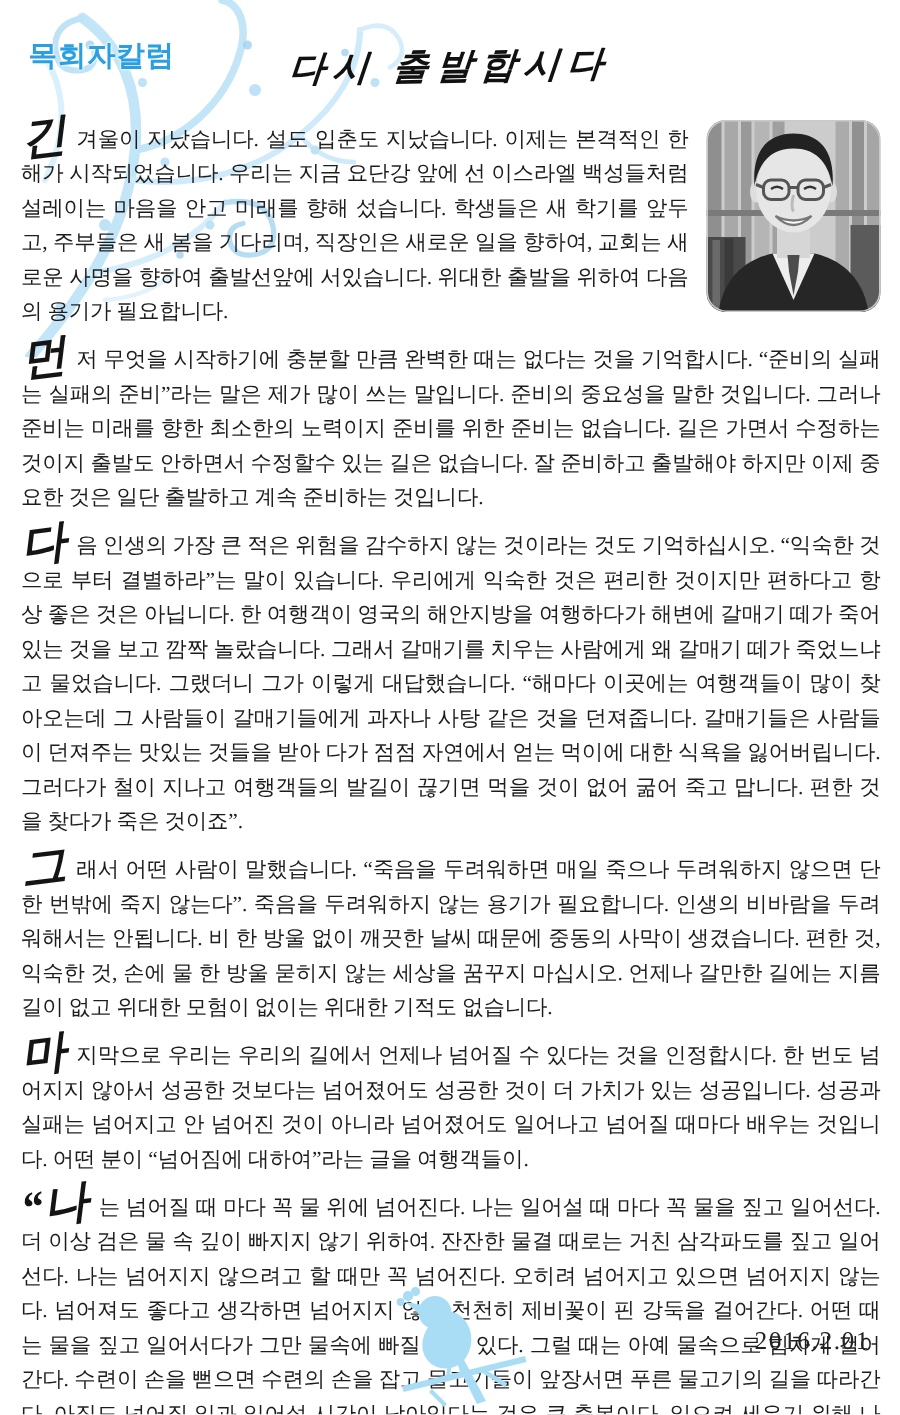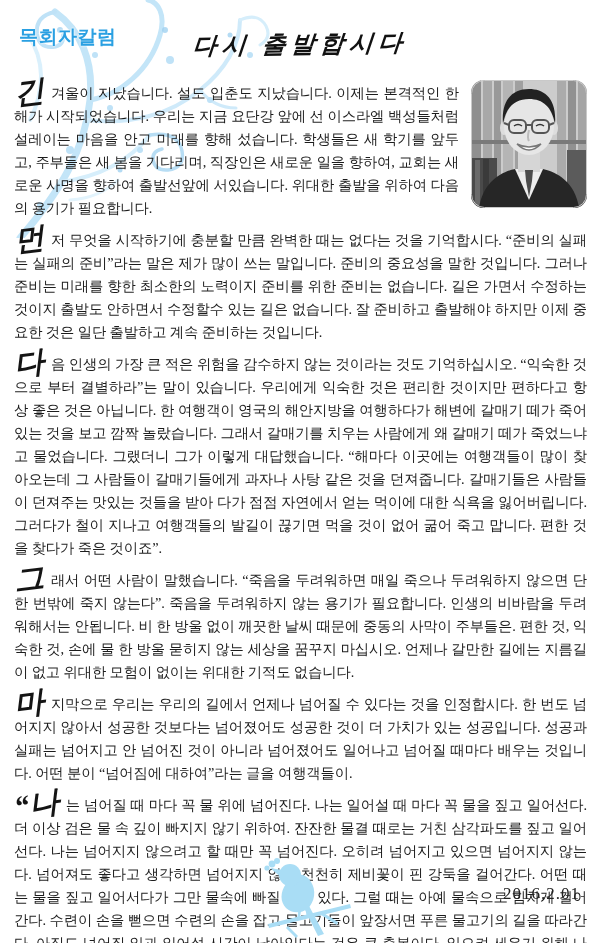--- a/index.html
+++ b/index.html
@@ -137,21 +137,21 @@
           <path d="M58,50 q-2,8 0,11" stroke="#bbbbbb" stroke-width="2" fill="none"></path>
           <path d="M46,64 Q58,76 70,64 Q58,70 46,64 Z" fill="#ffffff" stroke="#777777" stroke-width="1.5"></path>
         </g>
         <rect x="0.5" y="0.5" width="115" height="127" rx="13" fill="none" stroke="#c9c9c9"></rect>
       </svg>
     </div>
 
     <p class="para"><span class="dropcap">긴</span><span>겨울이 지났습니다. 설도 입춘도 지났습니다. 이제는 본격적인 한 해가 시작되었습니다. 우리는 지금 요단강 앞에 선 이스라엘 백성들처럼 설레이는 마음을 안고 미래를 향해 섰습니다. 학생들은 새 학기를 앞두고, 주부들은 새 봄을 기다리며, 직장인은 새로운 일을 향하여, 교회는 새로운 사명을 향하여 출발선앞에 서있습니다. 위대한 출발을 위하여 다음의 용기가 필요합니다.</span></p>
     <p class="para"><span class="dropcap">먼</span><span>저 무엇을 시작하기에 충분할 만큼 완벽한 때는 없다는 것을 기억합시다. “준비의 실패는 실패의 준비”라는 말은 제가 많이 쓰는 말입니다. 준비의 중요성을 말한 것입니다. 그러나 준비는 미래를 향한 최소한의 노력이지 준비를 위한 준비는 없습니다. 길은 가면서 수정하는 것이지 출발도 안하면서 수정할수 있는 길은 없습니다. 잘 준비하고 출발해야 하지만 이제 중요한 것은 일단 출발하고 계속 준비하는 것입니다.</span></p>
     <p class="para"><span class="dropcap">다</span><span>음 인생의 가장 큰 적은 위험을 감수하지 않는 것이라는 것도 기억하십시오. “익숙한 것으로 부터 결별하라”는 말이 있습니다. 우리에게 익숙한 것은 편리한 것이지만 편하다고 항상 좋은 것은 아닙니다. 한 여행객이 영국의 해안지방을 여행하다가 해변에 갈매기 떼가 죽어 있는 것을 보고 깜짝 놀랐습니다. 그래서 갈매기를 치우는 사람에게 왜 갈매기 떼가 죽었느냐고 물었습니다. 그랬더니 그가 이렇게 대답했습니다. “해마다 이곳에는 여행객들이 많이 찾아오는데 그 사람들이 갈매기들에게 과자나 사탕 같은 것을 던져줍니다. 갈매기들은 사람들이 던져주는 맛있는 것들을 받아 다가 점점 자연에서 얻는 먹이에 대한 식욕을 잃어버립니다. 그러다가 철이 지나고 여행객들의 발길이 끊기면 먹을 것이 없어 굶어 죽고 맙니다. 편한 것을 찾다가 죽은 것이죠”.</span></p>
-    <p class="para"><span class="dropcap">그</span><span>래서 어떤 사람이 말했습니다. “죽음을 두려워하면 매일 죽으나 두려워하지 않으면 단 한 번밖에 죽지 않는다”. 죽음을 두려워하지 않는 용기가 필요합니다. 인생의 비바람을 두려워해서는 안됩니다. 비 한 방울 없이 깨끗한 날씨 때문에 중동의 사막이 주부들은. 편한 것, 익숙한 것, 손에 물 한 방울 묻히지 않는 세상을 꿈꾸지 마십시오. 언제나 갈만한 길에는 지름길이 없고 위대한 모험이 없이는 위대한 기적도 없습니다.</span></p>
+    <p class="para"><span class="dropcap">그</span><span>래서 어떤 사람이 말했습니다. “죽음을 두려워하면 매일 죽으나 두려워하지 않으면 단 한 번밖에 죽지 않는다”. 죽음을 두려워하지 않는 용기가 필요합니다. 인생의 비바람을 두려워해서는 안됩니다. 비 한 방울 없이 깨끗한 날씨 때문에 중동의 사막이 생겼습니다. 편한 것, 익숙한 것, 손에 물 한 방울 묻히지 않는 세상을 꿈꾸지 마십시오. 언제나 갈만한 길에는 지름길이 없고 위대한 모험이 없이는 위대한 기적도 없습니다.</span></p>
     <p class="para"><span class="dropcap">마</span><span>지막으로 우리는 우리의 길에서 언제나 넘어질 수 있다는 것을 인정합시다. 한 번도 넘어지지 않아서 성공한 것보다는 넘어졌어도 성공한 것이 더 가치가 있는 성공입니다. 성공과 실패는 넘어지고 안 넘어진 것이 아니라 넘어졌어도 일어나고 넘어질 때마다 배우는 것입니다. 어떤 분이 “넘어짐에 대하여”라는 글을 여행객들이.</span></p>
     <p class="para"><span class="dropcap">“나</span><span>는 넘어질 때 마다 꼭 물 위에 넘어진다. 나는 일어설 때 마다 꼭 물을 짚고 일어선다. 더 이상 검은 물 속 깊이 빠지지 않기 위하여. 잔잔한 물결 때로는 거친 삼각파도를 짚고 일어선다. 나는 넘어지지 않으려고 할 때만 꼭 넘어진다. 오히려 넘어지고 있으면 넘어지지 않는다. 넘어져도 좋다고 생각하면 넘어지지 않고 천천히 제비꽃이 핀 강둑을 걸어간다. 어떤 때는 물을 짚고 일어서다가 그만 물속에 빠질 때가 있다. 그럴 때는 아예 물속으로 힘차게 걸어간다. 수련이 손을 뻗으면 수련의 손을 잡고 물고기들이 앞장서면 푸른 물고기의 길을 따라간다. 아직도 넘어질 일과 일어설 시간이 남아있다는 것은 큰 축복이다. 일으켜 세우기 위해 나를 넘어뜨리고 넘어뜨리기 위해 다시 일으켜 세운다 할지라도” (정호승).</span></p>
 
   </div>
 
   <svg class="bird" width="92" height="82" viewBox="0 0 92 82" aria-hidden="true">
     <g fill="#a9ddf5">
       <polygon points="4,66 86,46 87,50 5,70"></polygon>
       <polygon points="58,54 74,64 73,67 57,57"></polygon>
       <polygon points="24,68 34,78 32,80 22,70"></polygon>

